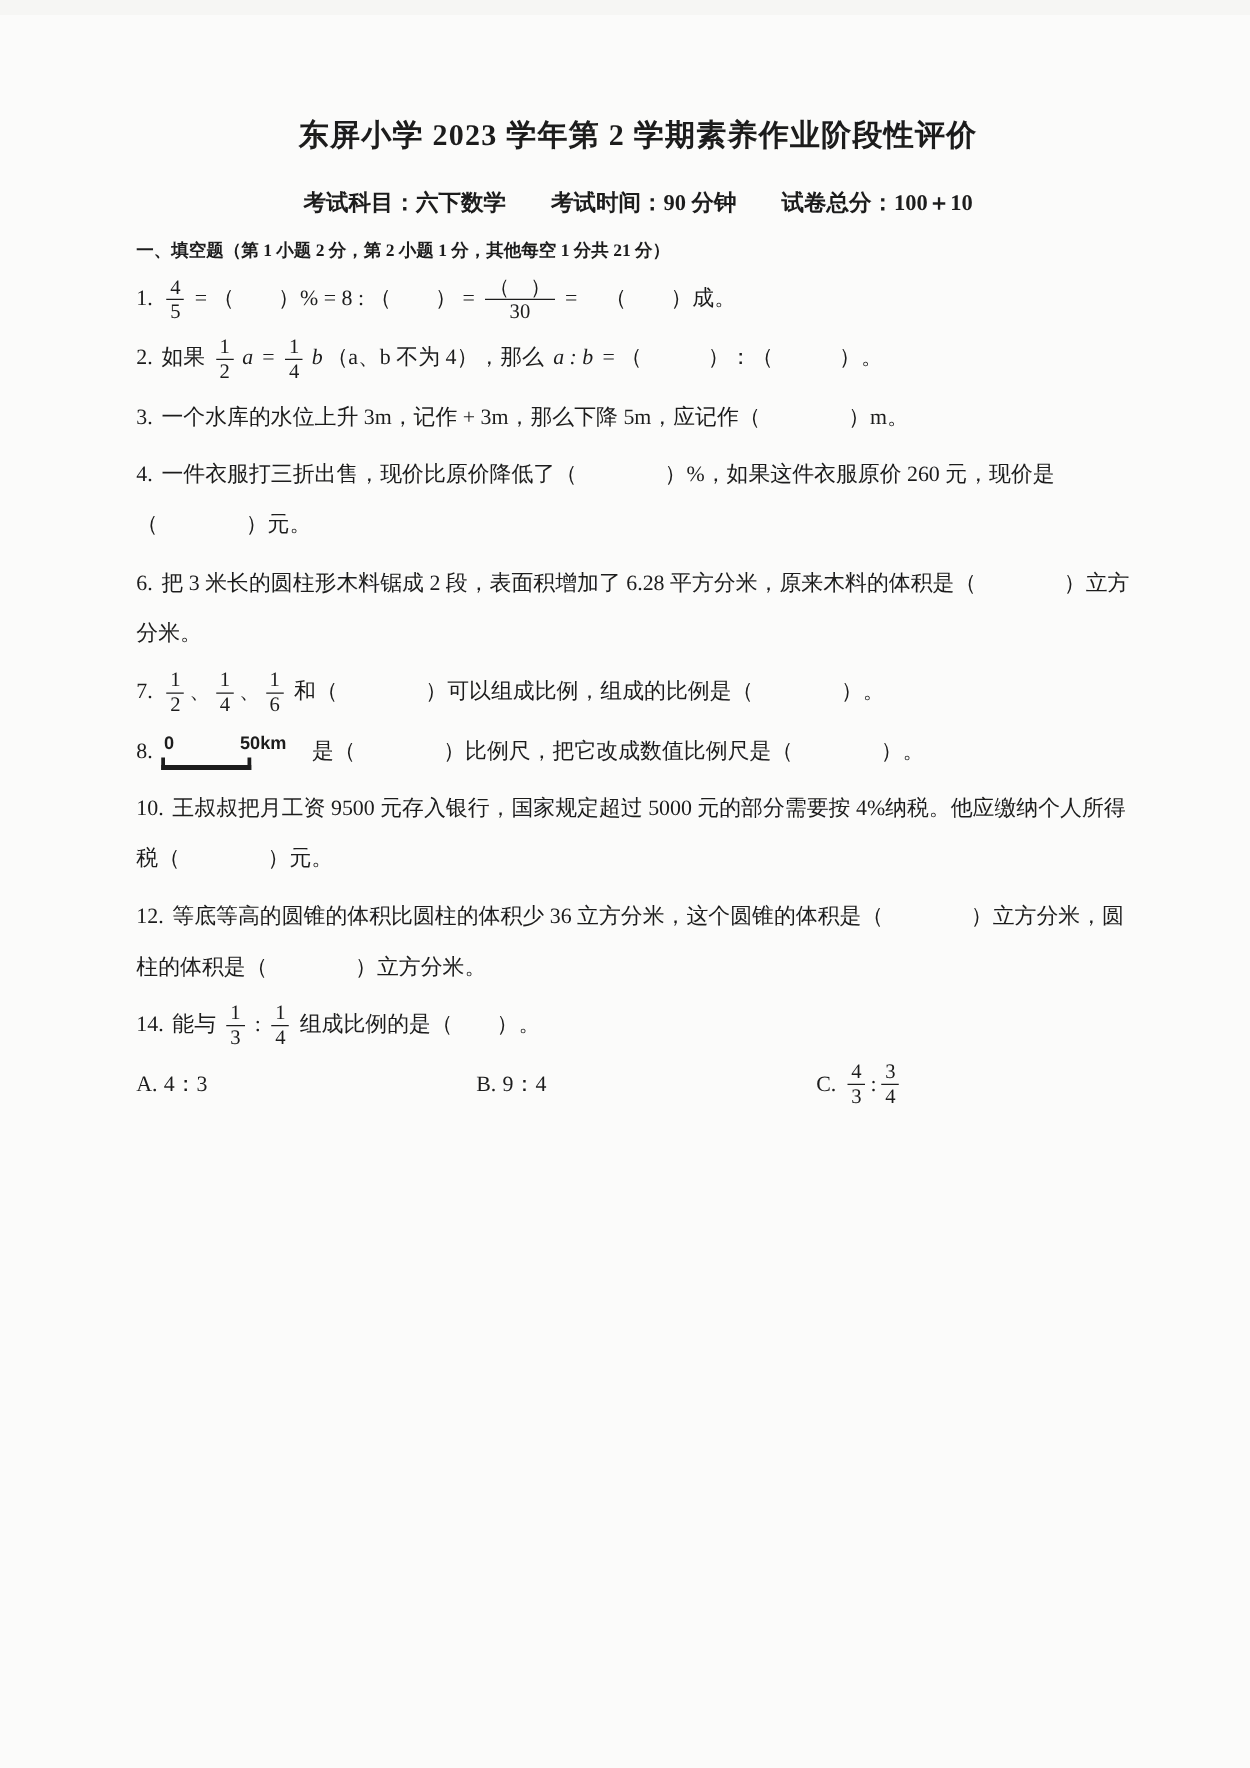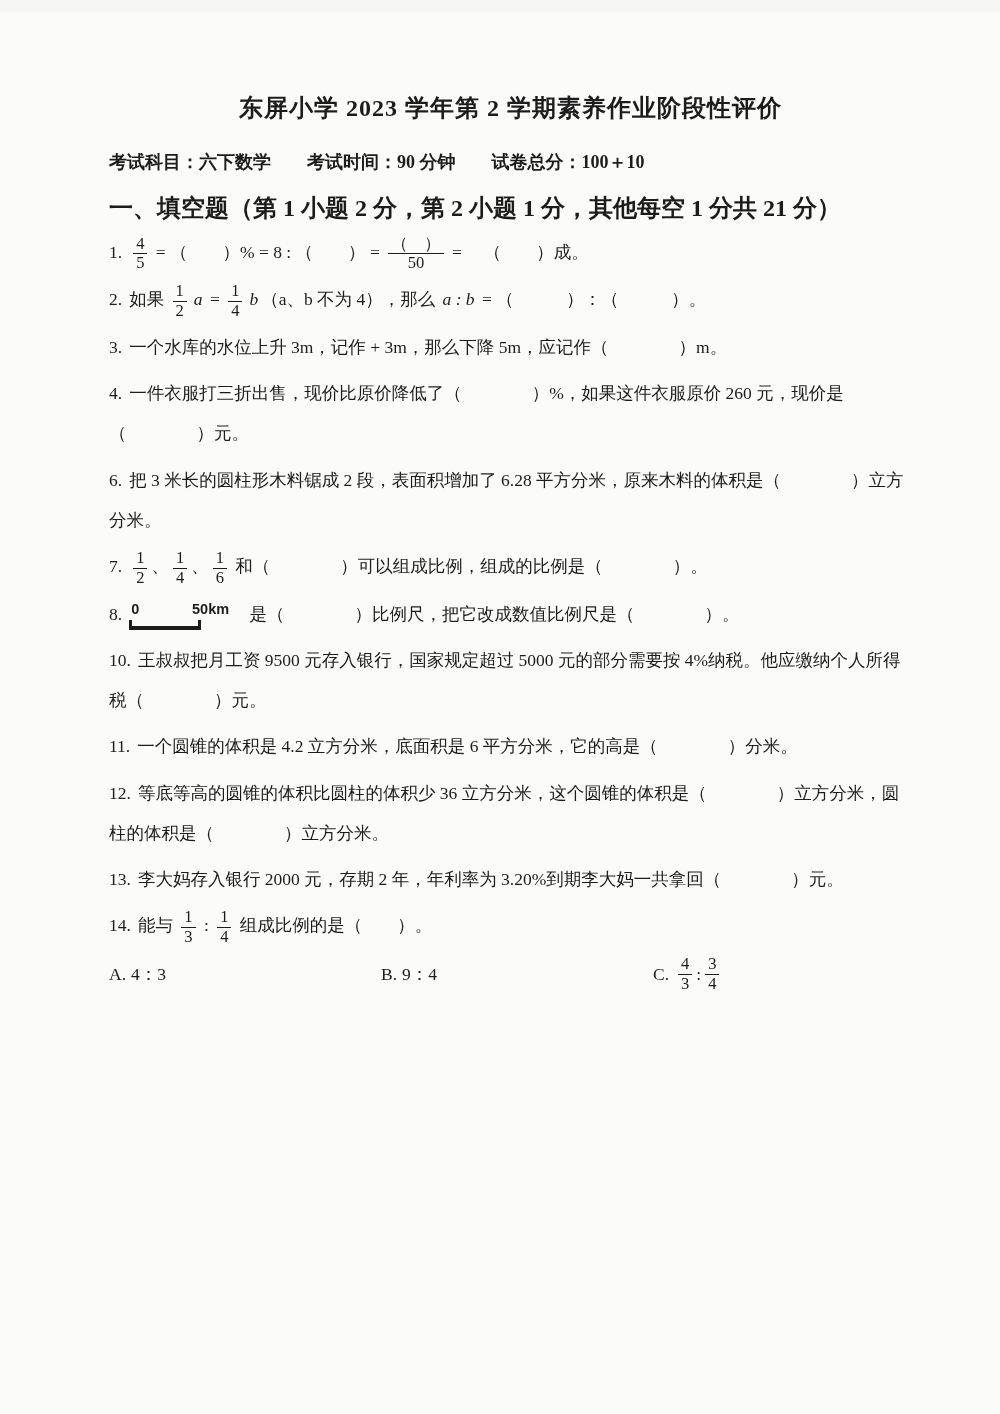--- a/index.html
+++ b/index.html
@@ -14,26 +14,26 @@
     background:#fbfbfa;
     box-sizing:border-box;
     padding:80px 88px 40px 109px;
     overflow:hidden;
   }
   .title{
     font-size:24px;font-weight:bold;text-align:center;
     margin:0 0 26px 0;letter-spacing:1px;
   }
   .subtitle{
-    font-size:18px;font-weight:bold;
+    font-size:18px;font-weight:bold;text-align:center;
     margin:0 0 18px 0;
   }
   .section{margin:0;}
   .section-heading{
-    font-size:24px;font-weight:bold;
+    font-size:14px;font-weight:bold;
     margin:8px 0 8px 0;
   }
   .question{
     font-size:17.5px;
     line-height:2.3;
     margin:0 0 6px 0;
   }
   .qnum{margin-right:7px;}
   .seg{}
   .math{
@@ -103,21 +103,21 @@
   <h1 class="title">东屏小学 2023 学年第 2 学期素养作业阶段性评价</h1>
   <div class="subtitle">考试科目：六下数学　　考试时间：90 分钟　　试卷总分：100＋10</div>
   <div id="sections">
       <div class="section">
         <div class="section-heading">一、填空题（第 1 小题 2 分，第 2 小题 1 分，其他每空 1 分共 21 分）</div>
         <div class="question"><span class="qnum">1.</span><span class="frac">
             <span class="num">4</span>
             <span class="den">5</span>
           </span><span class="seg"> = （　　）% = 8 : （　　） = </span><span class="frac">
             <span class="num">（　）</span>
-            <span class="den">50</span>
+            <span class="den">30</span>
           </span><span class="seg"> = 　（　　）成。</span></div>
         <div class="question"><span class="qnum">2.</span><span class="seg">如果 </span><span class="frac">
             <span class="num">1</span>
             <span class="den">2</span>
           </span><span class="math">a</span><span class="seg"> = </span><span class="frac">
             <span class="num">1</span>
             <span class="den">4</span>
           </span><span class="math">b</span><span class="seg">（a、b 不为 4），那么 </span><span class="math">a : b</span><span class="seg"> = （　　　）：（　　　）。</span></div>
         <div class="question"><span class="qnum">3.</span><span class="seg">一个水库的水位上升 3m，记作 + 3m，那么下降 5m，应记作（　　　　）m。</span></div>
         <div class="question"><span class="qnum">4.</span><span class="seg">一件衣服打三折出售，现价比原价降低了（　　　　）%，如果这件衣服原价 260 元，现价是（　　　　）元。</span></div>
@@ -133,23 +133,21 @@
             <span class="den">6</span>
           </span><span class="seg"> 和（　　　　）可以组成比例，组成的比例是（　　　　）。</span></div>
         <div class="question"><span class="qnum">8.</span><span class="scalebar">
             <span class="sb-labels">
               <span class="sb-zero">0</span>
               <span class="sb-max">50km</span>
             </span>
             <span class="sb-bar"></span>
           </span><span class="seg"> 是（　　　　）比例尺，把它改成数值比例尺是（　　　　）。</span></div>
         <div class="question"><span class="qnum">10.</span><span class="seg">王叔叔把月工资 9500 元存入银行，国家规定超过 5000 元的部分需要按 4%纳税。他应缴纳个人所得税（　　　　）元。</span></div>
-        <div class="question"><span class="qnum">11.</span><span class="seg">一个圆锥的体积是 4.2 立方分米，底面积是 6 平方分米，它的高是（　　　　）分米。</span></div>
         <div class="question"><span class="qnum">12.</span><span class="seg">等底等高的圆锥的体积比圆柱的体积少 36 立方分米，这个圆锥的体积是（　　　　）立方分米，圆柱的体积是（　　　　）立方分米。</span></div>
-        <div class="question"><span class="qnum">13.</span><span class="seg">李大妈存入银行 2000 元，存期 2 年，年利率为 3.20%到期李大妈一共拿回（　　　　）元。</span></div>
       </div>
       <div class="section">
         <div class="question"><span class="qnum">14.</span><span class="seg">能与 </span><span class="frac">
             <span class="num">1</span>
             <span class="den">3</span>
           </span><span class="seg"> : </span><span class="frac">
             <span class="num">1</span>
             <span class="den">4</span>
           </span><span class="seg"> 组成比例的是（　　）。</span></div>
         <div class="options-row">

